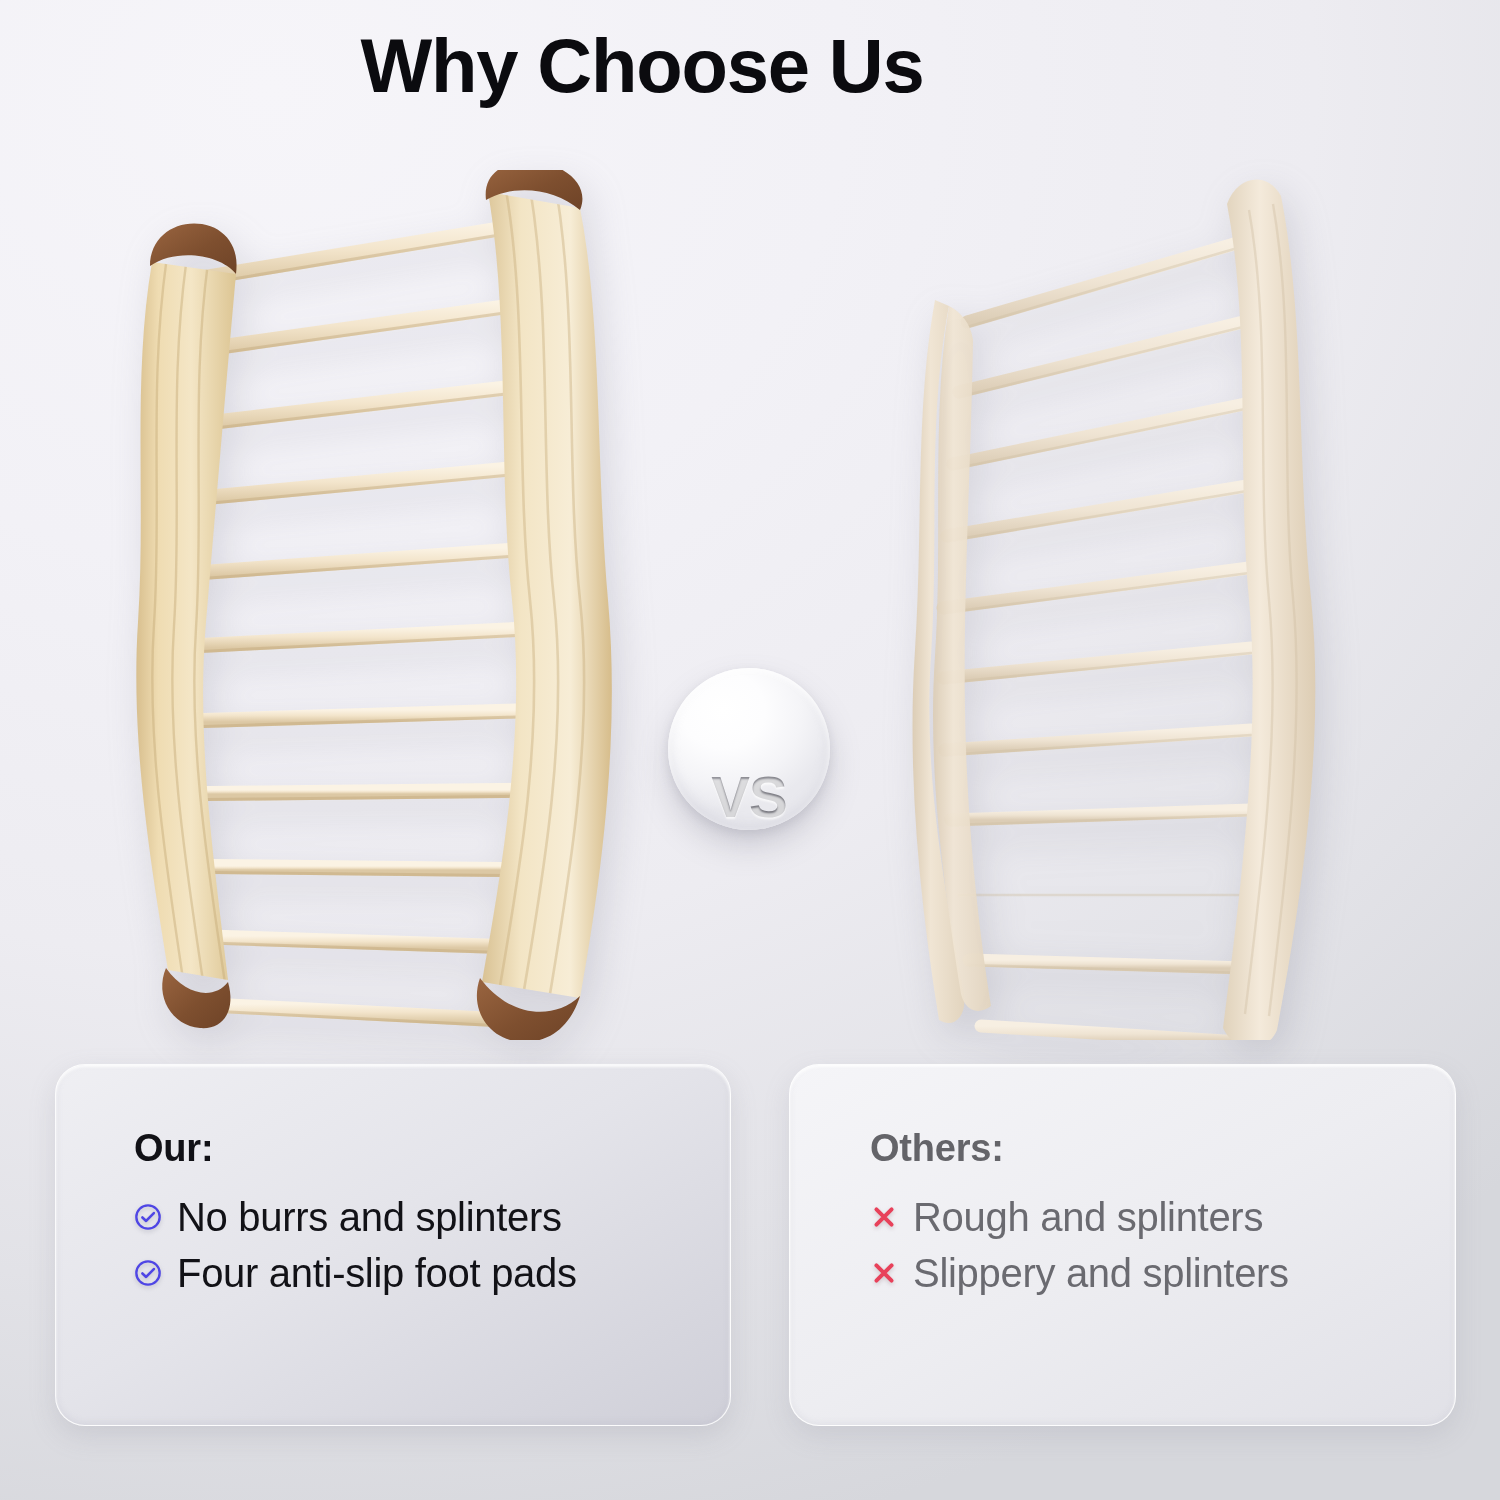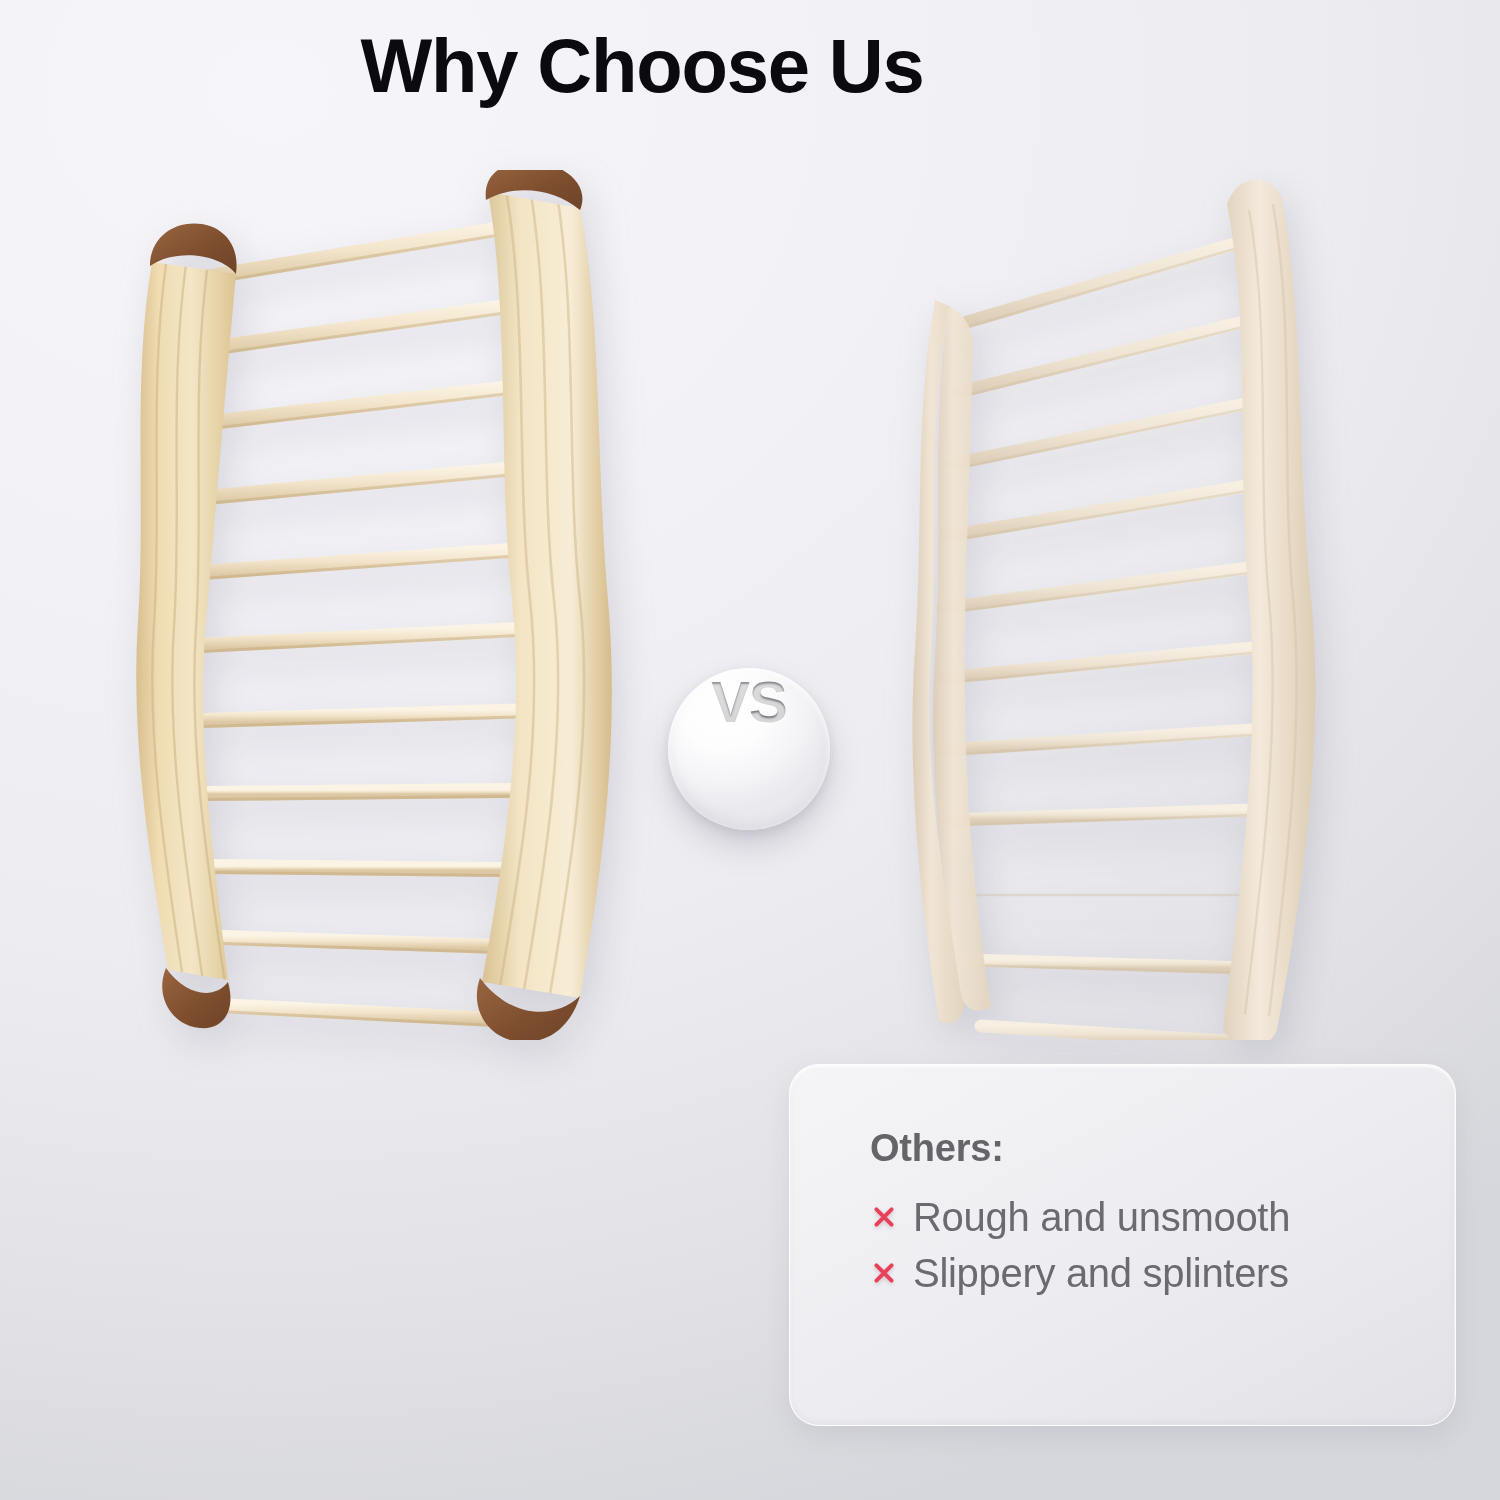--- a/index.html
+++ b/index.html
@@ -64,21 +64,21 @@
     height: 162px;
     border-radius: 50%;
     background:
       radial-gradient(68% 62% at 34% 26%, #FFFFFF 0%, #FDFDFE 38%, #F4F4F7 72%, #E9E9EE 100%);
     box-shadow:
       0 16px 30px rgba(130,130,145,0.30),
       0 4px 10px rgba(130,130,145,0.18),
       inset 0 3px 6px rgba(255,255,255,0.95),
       inset 0 -6px 12px rgba(190,190,202,0.30);
     display: flex;
-    align-items: flex-start;
+    align-items: flex-end;
     justify-content: center;
   }
   #vs-label {
     font-size: 58px;
     font-weight: 700;
     letter-spacing: -1px;
     color: #8A8A90;
     background: linear-gradient(160deg, #9C9CA3 0%, #7C7C83 55%, #6F6F77 100%);
     -webkit-background-clip: text;
     background-clip: text;
@@ -340,30 +340,51 @@
                  C330,884 362,884 372,860 C398,722 420,566 406,428
                  C392,290 400,148 376,26 C362,0 332,6 322,34 Z" fill="url(#trailR)"></path>
         <g stroke="rgba(208,190,162,0.40)" stroke-width="2.4" fill="none">
           <path d="M344,40 C366,164 352,302 364,430 C376,558 356,714 340,844"></path>
           <path d="M368,34 C390,160 376,300 388,428 C400,556 380,714 364,846"></path>
         </g>
       </g>
     </svg>
   </div>
 
+  <div class="card" id="card-ours">
+    <div class="card-inner">
+      <div class="card-heading" id="heading-ours">Our:</div>
+      <ul class="bullet-list">
+        <li class="bullet-row">
+          <svg class="check-icon" viewBox="0 0 24 24">
+            <circle cx="12" cy="12" r="10" fill="none" stroke="#4F46E5" stroke-width="2"></circle>
+            <path d="M7.2 12.4 L10.4 15.4 L17 8.6" fill="none" stroke="#4F46E5" stroke-width="2.2" stroke-linecap="round" stroke-linejoin="round"></path>
+          </svg>
+          <span class="bullet-text">No burrs and splinters</span>
+        </li>
+        <li class="bullet-row">
+          <svg class="check-icon" viewBox="0 0 24 24">
+            <circle cx="12" cy="12" r="10" fill="none" stroke="#4F46E5" stroke-width="2"></circle>
+            <path d="M7.2 12.4 L10.4 15.4 L17 8.6" fill="none" stroke="#4F46E5" stroke-width="2.2" stroke-linecap="round" stroke-linejoin="round"></path>
+          </svg>
+          <span class="bullet-text">Four anti-slip foot pads</span>
+        </li>
+      </ul>
+    </div>
+  </div>
 
   <div class="card" id="card-theirs">
     <div class="card-inner">
       <div class="card-heading" id="heading-theirs">Others:</div>
       <ul class="bullet-list">
         <li class="bullet-row">
           <svg class="x-icon" viewBox="0 0 24 24">
             <path d="M5.5 5.5 L18.5 18.5 M18.5 5.5 L5.5 18.5" fill="none" stroke="#E8415A" stroke-width="3.4" stroke-linecap="round"></path>
           </svg>
-          <span class="bullet-text">Rough and unsmooth</span>
+          <span class="bullet-text">Rough and splinters</span>
         </li>
         <li class="bullet-row">
           <svg class="x-icon" viewBox="0 0 24 24">
             <path d="M5.5 5.5 L18.5 18.5 M18.5 5.5 L5.5 18.5" fill="none" stroke="#E8415A" stroke-width="3.4" stroke-linecap="round"></path>
           </svg>
           <span class="bullet-text">Slippery and splinters</span>
         </li>
       </ul>
     </div>
   </div>

